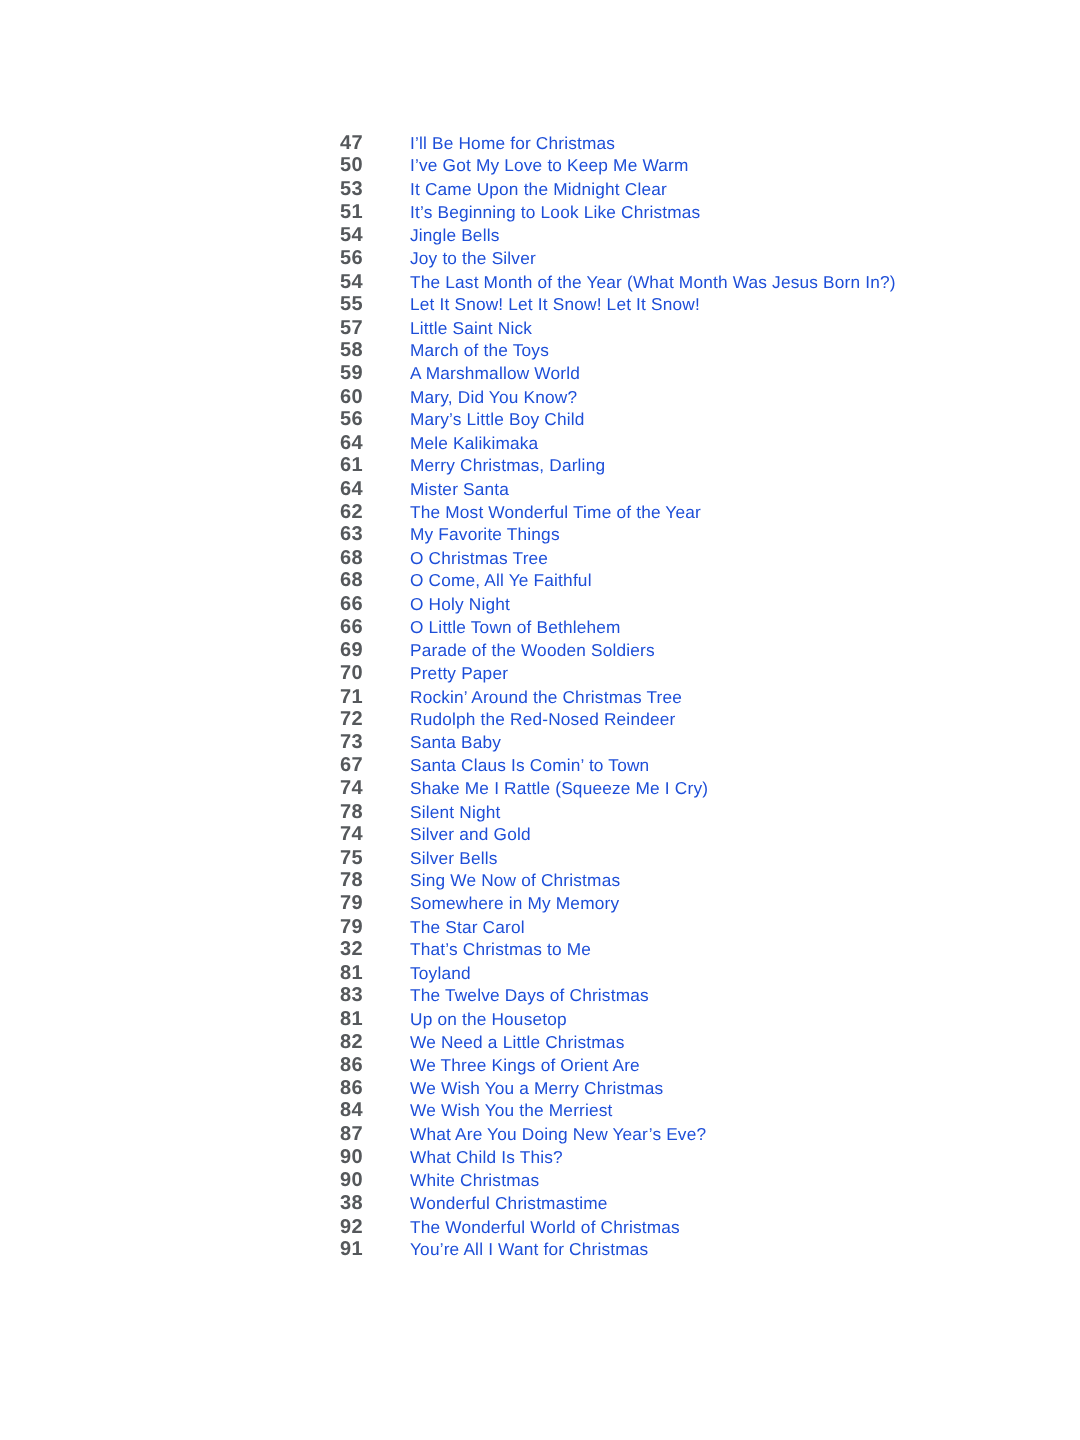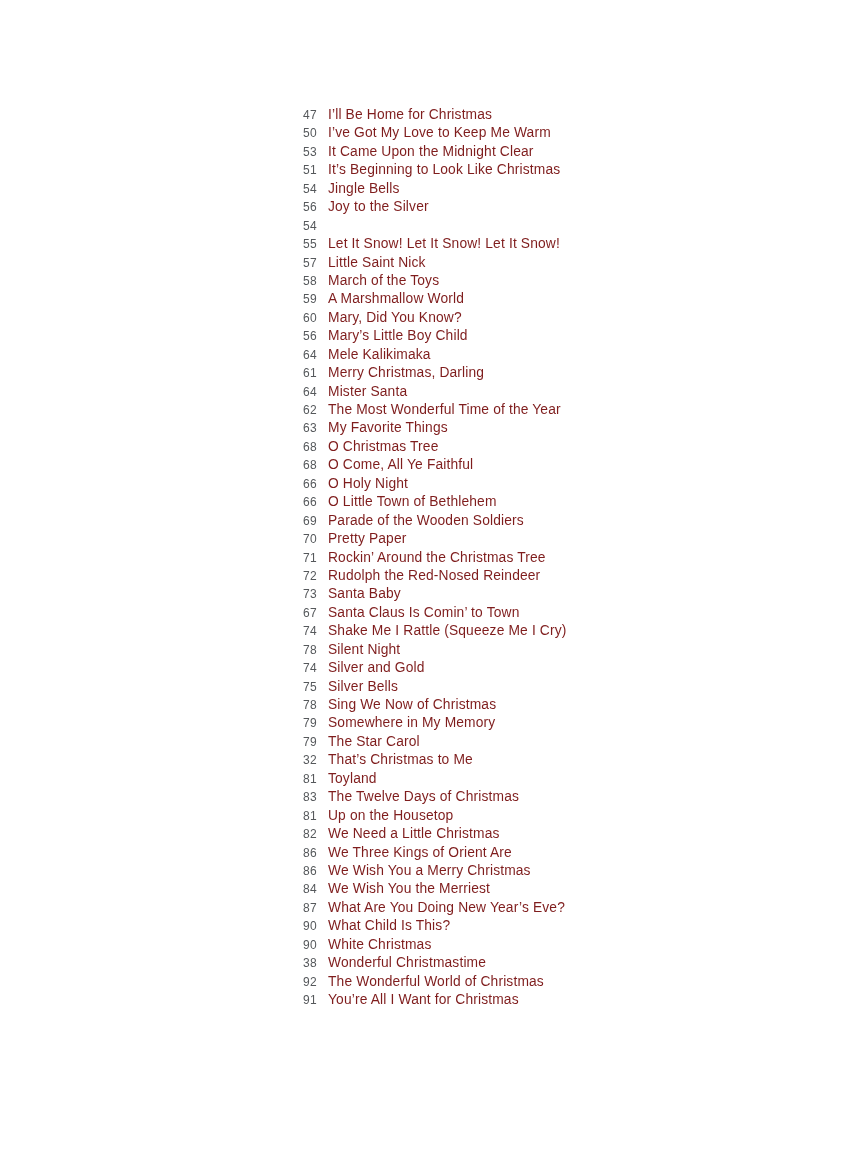--- a/index.html
+++ b/index.html
@@ -24,31 +24,30 @@
   .row {
     display: flex;
     align-items: baseline;
     height: 18.45px;
     line-height: 18.45px;
     white-space: nowrap;
   }
   .num {
     display: inline-block;
     width: 45px;
-    text-align: right;
-    font-size: 12px;
+    font-size: 16px;
     color: #55585b;
     letter-spacing: 0.3px;
-    font-weight: 400;
+    font-weight: 700;
   }
   .title {
     display: inline-block;
     margin-left: 11px;
     font-size: 13.8px;
-    color: #7f1d1d;
+    color: #1d4ed8;
     letter-spacing: 0.15px;
     font-weight: 400;
   }
 </style>
 </head>
 <body>
 
 <div class="page">
   <div class="toc" id="toc-list">
   <div class="row">
@@ -77,20 +76,21 @@
     <span class="title">Jingle Bells</span>
   </div>
 
   <div class="row">
     <span class="num">56</span>
     <span class="title">Joy to the Silver</span>
   </div>
 
   <div class="row">
     <span class="num">54</span>
+    <span class="title">The Last Month of the Year (What Month Was Jesus Born In?)</span>
   </div>
 
   <div class="row">
     <span class="num">55</span>
     <span class="title">Let It Snow! Let It Snow! Let It Snow!</span>
   </div>
 
   <div class="row">
     <span class="num">57</span>
     <span class="title">Little Saint Nick</span>

